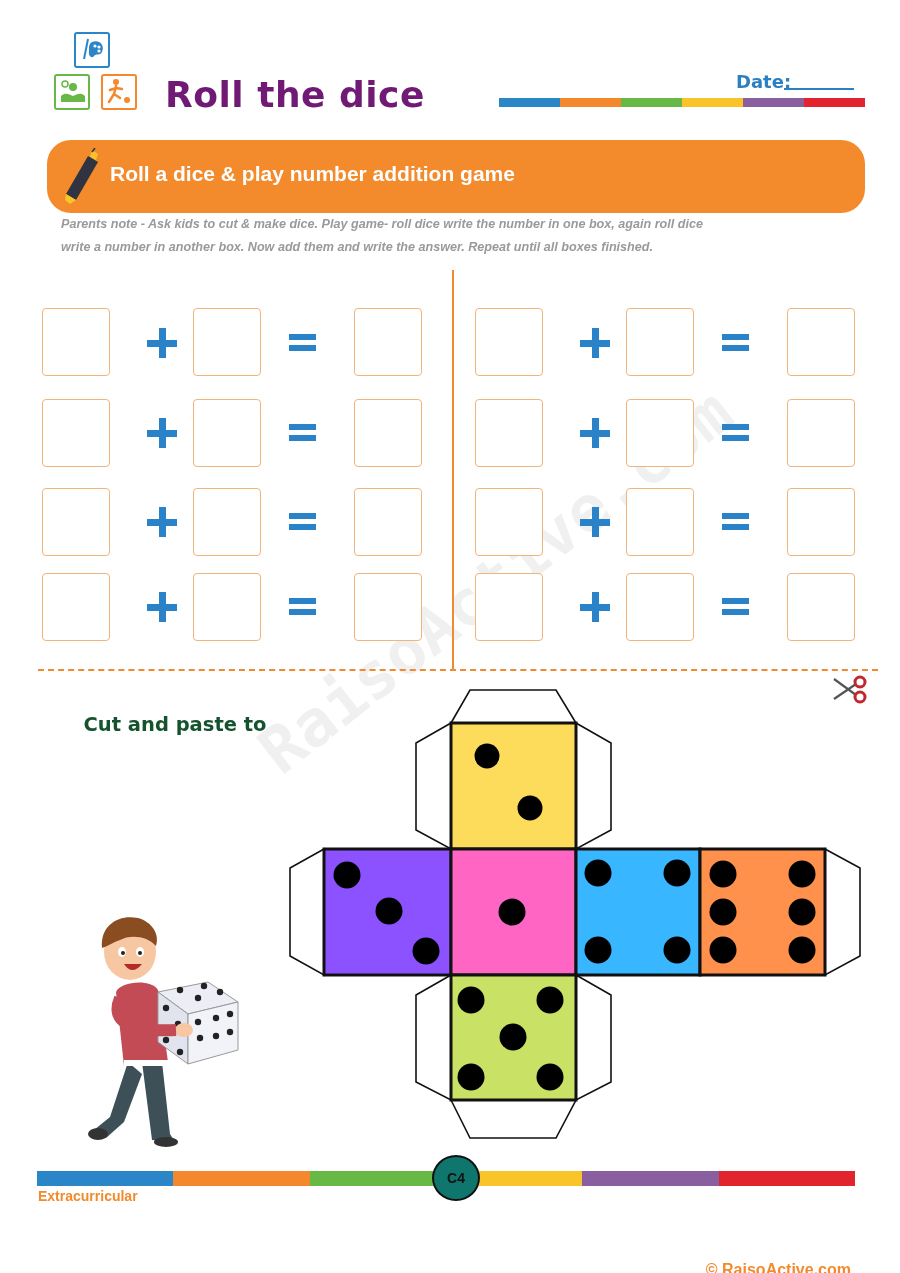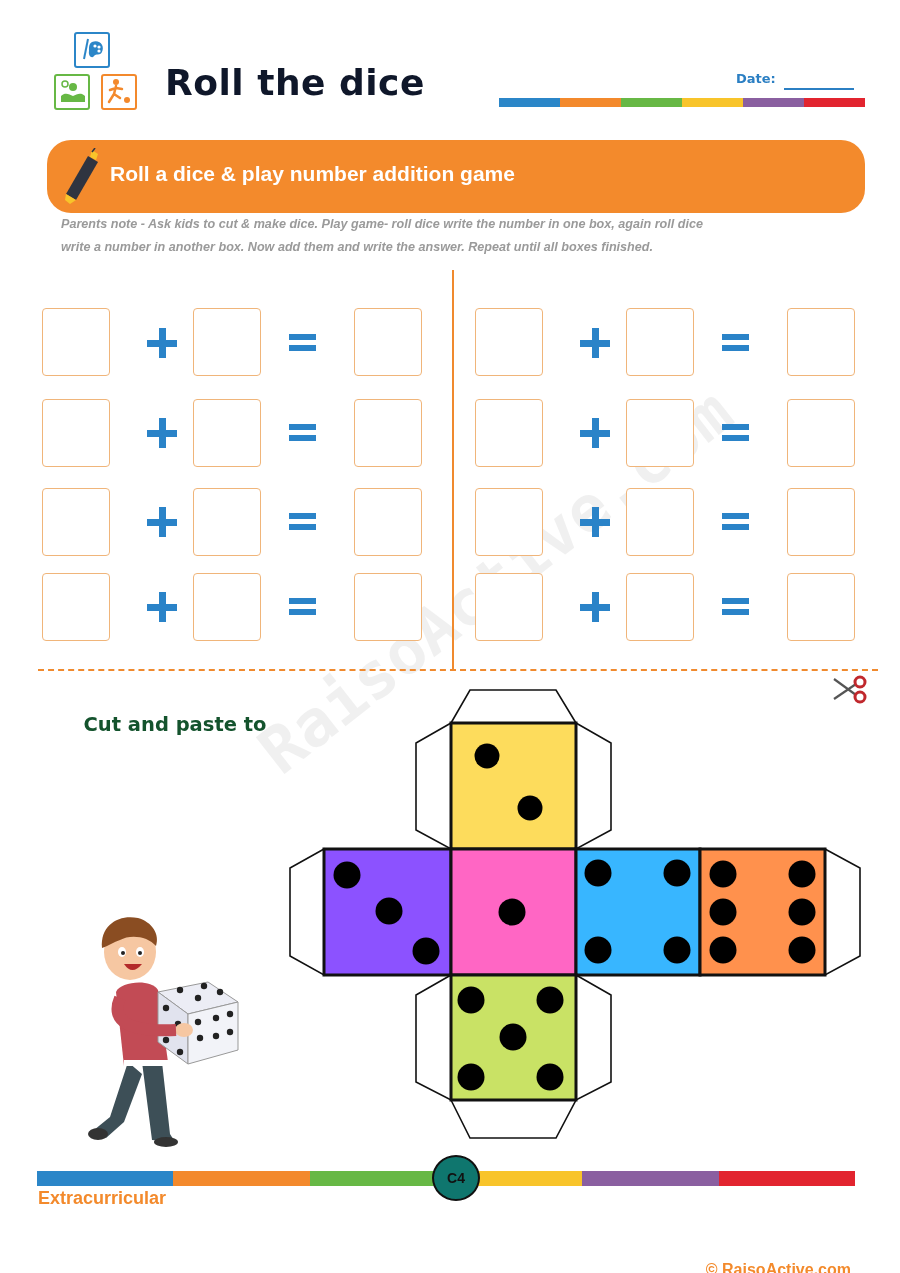--- a/index.html
+++ b/index.html
@@ -2,22 +2,22 @@
 <html><head>
 <meta charset="utf-8">
 <style>
   * { box-sizing: border-box; margin: 0; padding: 0; }
   html, body { width: 900px; height: 1273px; background: #ffffff; overflow: hidden; }
   body { position: relative; font-family: "DejaVu Sans", sans-serif; }
   .abs { position: absolute; }
 
   
   .logo-tile { position: absolute; width: 36px; height: 36px; border: 2.5px solid; border-radius: 3px; background: #fff; }
-  .page-title { position: absolute; left: 165px; top: 62px; font-size: 36px; font-weight: bold; color: #0f172a; letter-spacing: 0.5px; }
-  .date-label { position: absolute; left: 736px; top: 71px; font-size: 13px; font-weight: bold; color: #2b7fc3; }
+  .page-title { position: absolute; left: 165px; top: 74px; font-size: 36px; font-weight: bold; color: #701a75; letter-spacing: 0.5px; }
+  .date-label { position: absolute; left: 736px; top: 71px; font-size: 18px; font-weight: bold; color: #2b7fc3; }
   .date-line { position: absolute; left: 784px; top: 88px; width: 70px; height: 1.5px; background: #2b7fc3; }
   .color-bar { position: absolute; display: flex; }
   .color-bar span { display: block; height: 100%; flex: 1; }
 
   
   .banner { position: absolute; left: 47px; top: 140px; width: 818px; height: 73px; background: #f38a2c; border-radius: 24px; }
   .banner-text { position: absolute; left: 110px; top: 162px; font-size: 21px; font-weight: bold; color: #ffffff; font-family: "Liberation Sans", sans-serif; }
   .note { position: absolute; left: 61px; font-size: 12.6px; font-style: italic; font-weight: bold; color: #9a9a9a; font-family: "Liberation Sans", sans-serif; white-space: nowrap; }
 
   
@@ -31,21 +31,21 @@
   .equals::after { content: ""; position: absolute; left: 0; top: 11px; width: 27px; height: 6px; background: #2a83c8; }
 
   .vdivider { position: absolute; left: 452px; top: 270px; width: 2px; height: 400px; background: #f08a2e; }
   .dashed-cut { position: absolute; left: 38px; top: 669px; width: 840px; height: 0; border-top: 2px dashed #f08a2e; }
 
   .cut-text { position: absolute; left: 40px; top: 706px; width: 270px; text-align: center; color: #14532d; font-size: 19.5px; font-weight: bold; line-height: 37.5px; font-family: "DejaVu Sans", sans-serif; }
 
   .watermark { position: absolute; left: 210px; top: 520px; font-family: "DejaVu Sans Mono", monospace; font-size: 64px; font-weight: bold; color: rgba(200,200,200,0.28); transform: rotate(-38deg); transform-origin: left top; white-space: nowrap; pointer-events: none; }
 
   
-  .footer-left { position: absolute; left: 38px; top: 1188px; font-size: 18px; font-weight: bold; color: #f38a2c; font-family: "Liberation Sans", sans-serif; }
+  .footer-left { position: absolute; left: 38px; top: 1188px; font-size: 14px; font-weight: bold; color: #f38a2c; font-family: "Liberation Sans", sans-serif; }
   .footer-right { position: absolute; right: 49px; top: 1226px; font-size: 16px; font-weight: bold; color: #f38a2c; font-family: "Liberation Sans", sans-serif; margin-top: 35px; }
   .page-badge { position: absolute; left: 432px; top: 1155px; width: 48px; height: 46px; border: 2px solid #111; border-radius: 50%; background: #0f766e; display: flex; align-items: center; justify-content: center; font-size: 14px; font-weight: bold; color: #111; font-family: "Liberation Sans", sans-serif; }
 </style>
 </head>
 <body>
 
 <div>
   <div class="logo-tile" style="left:74px; top:32px; border-color:#2b86c8;">
     <svg width="31" height="31" viewBox="0 0 31 31">
       <line x1="8" y1="25" x2="12" y2="5" stroke="#2b86c8" stroke-width="2"></line>

